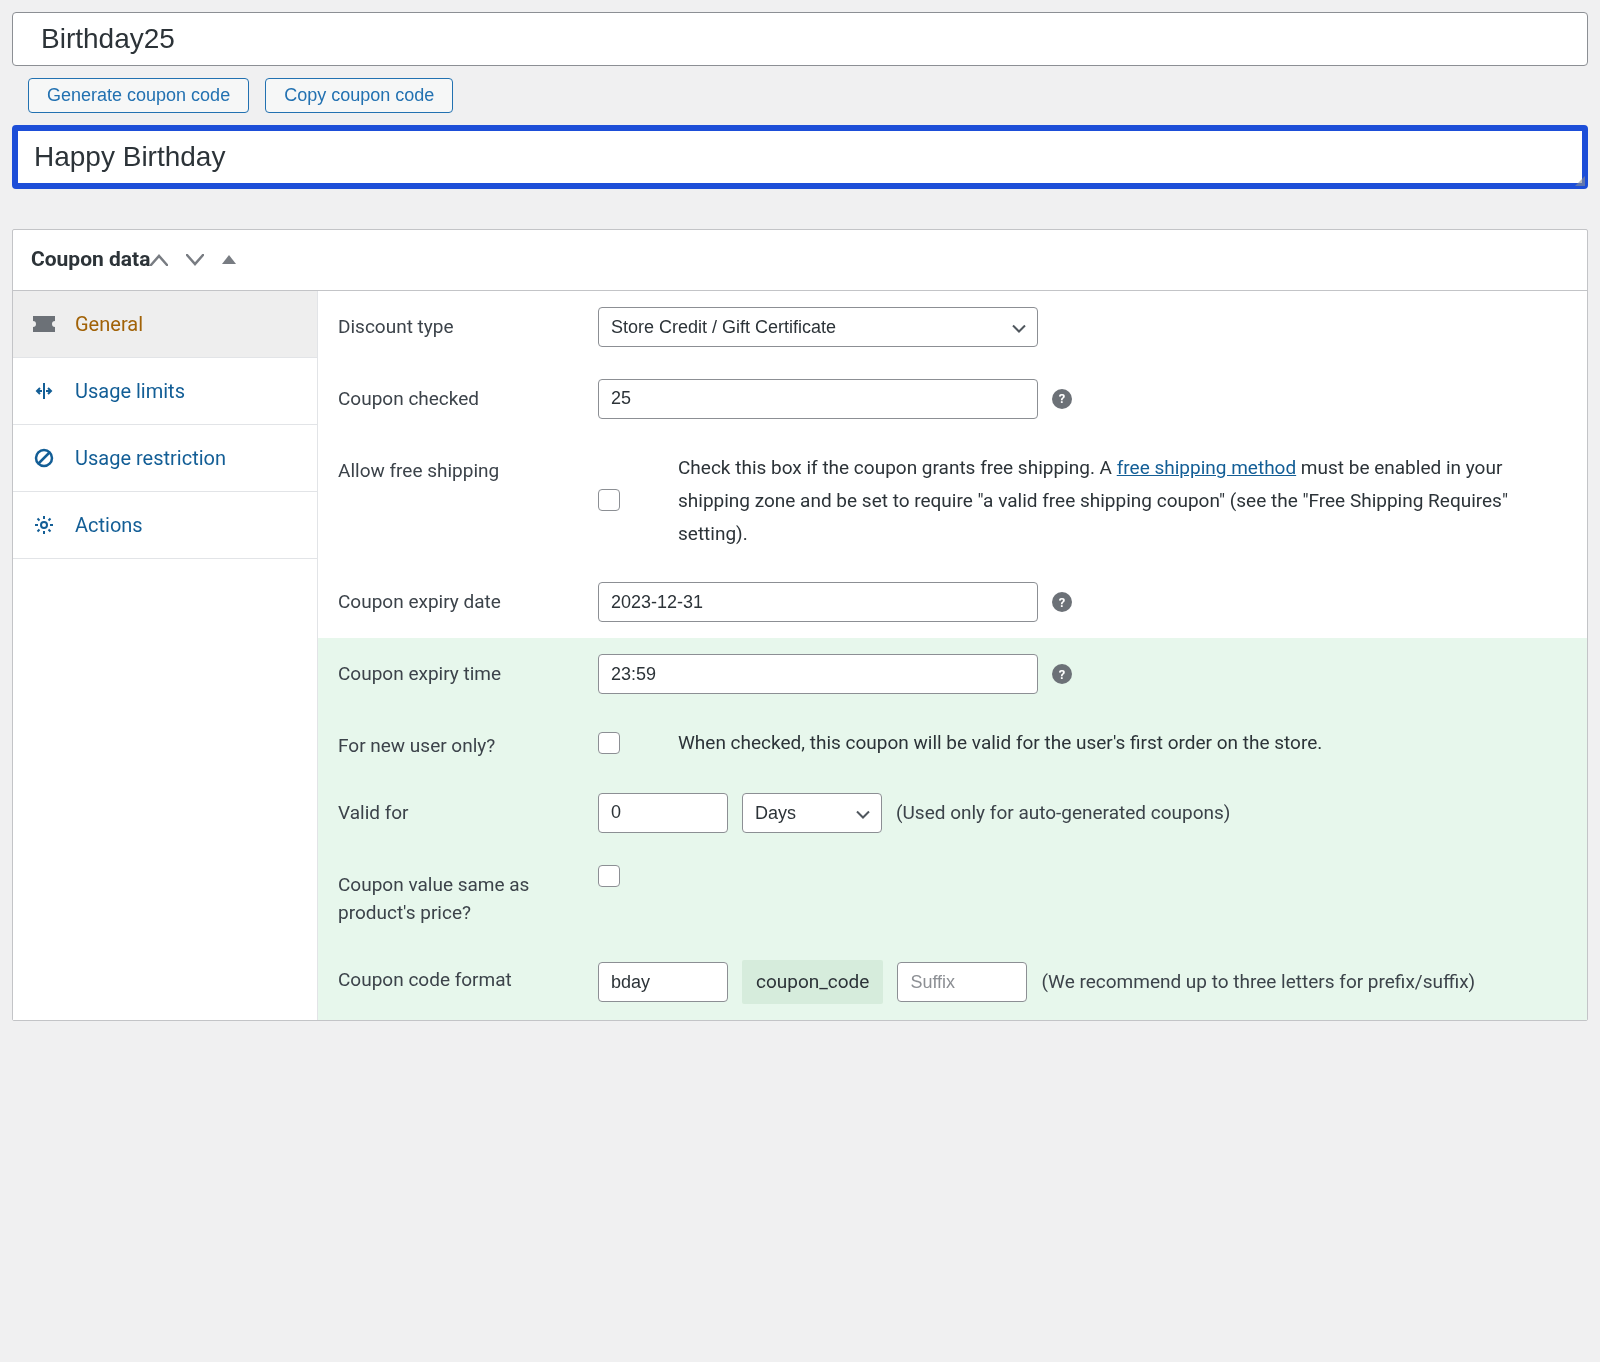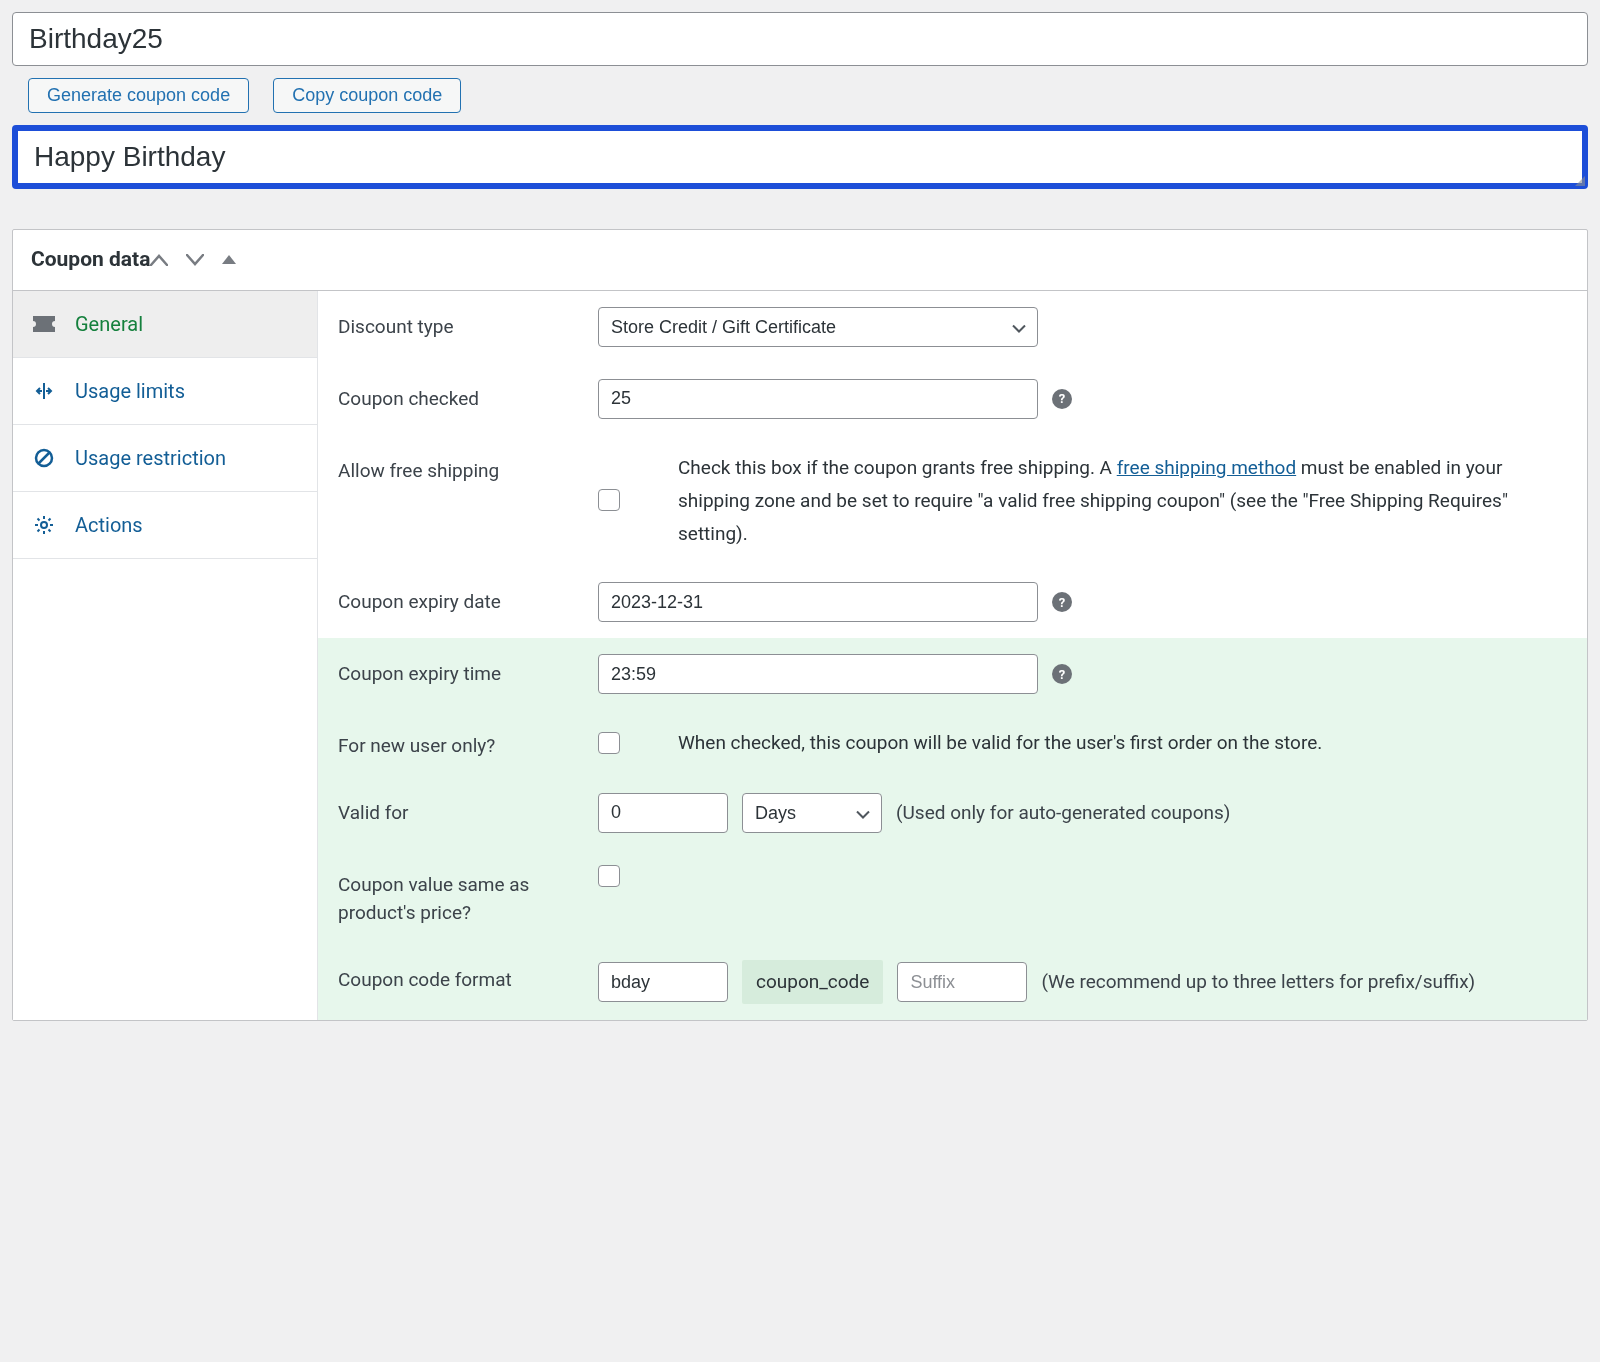--- a/index.html
+++ b/index.html
@@ -7,28 +7,28 @@
     font-family: -apple-system, BlinkMacSystemFont, "Segoe UI", Roboto, sans-serif;
     background: #f0f0f1;
     color: #2c3338;
     font-size: 18px;
     line-height: 1.5;
     padding: 12px;
   }
   .top-input {
     width: 100%;
     font-size: 28px;
-    padding: 10px 16px;
+    padding: 10px 28px;
     border: 1px solid #8c8f94;
     border-radius: 4px;
     background: #fff;
     color: #2c3338;
     outline: none;
   }
-  .btn-row { margin-top: 12px; display: flex; gap: 24px; padding-left: 16px; }
+  .btn-row { margin-top: 12px; display: flex; gap: 16px; padding-left: 16px; }
   .btn-outline {
     border: 1px solid #2271b1;
     color: #2271b1;
     background: #f6f7f7;
     padding: 6px 18px;
     border-radius: 4px;
     font-size: 18px;
     cursor: pointer;
   }
   .desc-wrap { position: relative; margin-top: 12px; }
@@ -71,21 +71,21 @@
     background: #fff;
     border-right: 1px solid #e2e4e7;
   }
   .tab {
     display: flex; align-items: center; gap: 20px;
     padding: 18px 20px;
     color: #135e96;
     cursor: pointer;
     border-bottom: 1px solid #e2e4e7;
   }
-  .tab.active { background: #eeeeee; color: #15803d; }
+  .tab.active { background: #eeeeee; color: #a16207; }
   .tab .tab-label { font-size: 20px; }
   .tab .tab-icon { width: 22px; display:flex; justify-content:center; color:#9ca2a7; }
   .tab.active .tab-icon { color:#6c7177; }
   .tab .tab-icon svg { display:block; }
   .content { flex: 1; }
   .row { display: flex; padding: 16px 20px; align-items: flex-start; }
   .row.green { background: #e7f7ec; }
   .row-label { width: 260px; flex-shrink: 0; font-size: 19px; padding-top: 6px; color:#3c434a; }
   .row-body { flex: 1; display: flex; flex-wrap: wrap; align-items: center; gap: 14px; }
   .ctrl-input, .ctrl-select {

